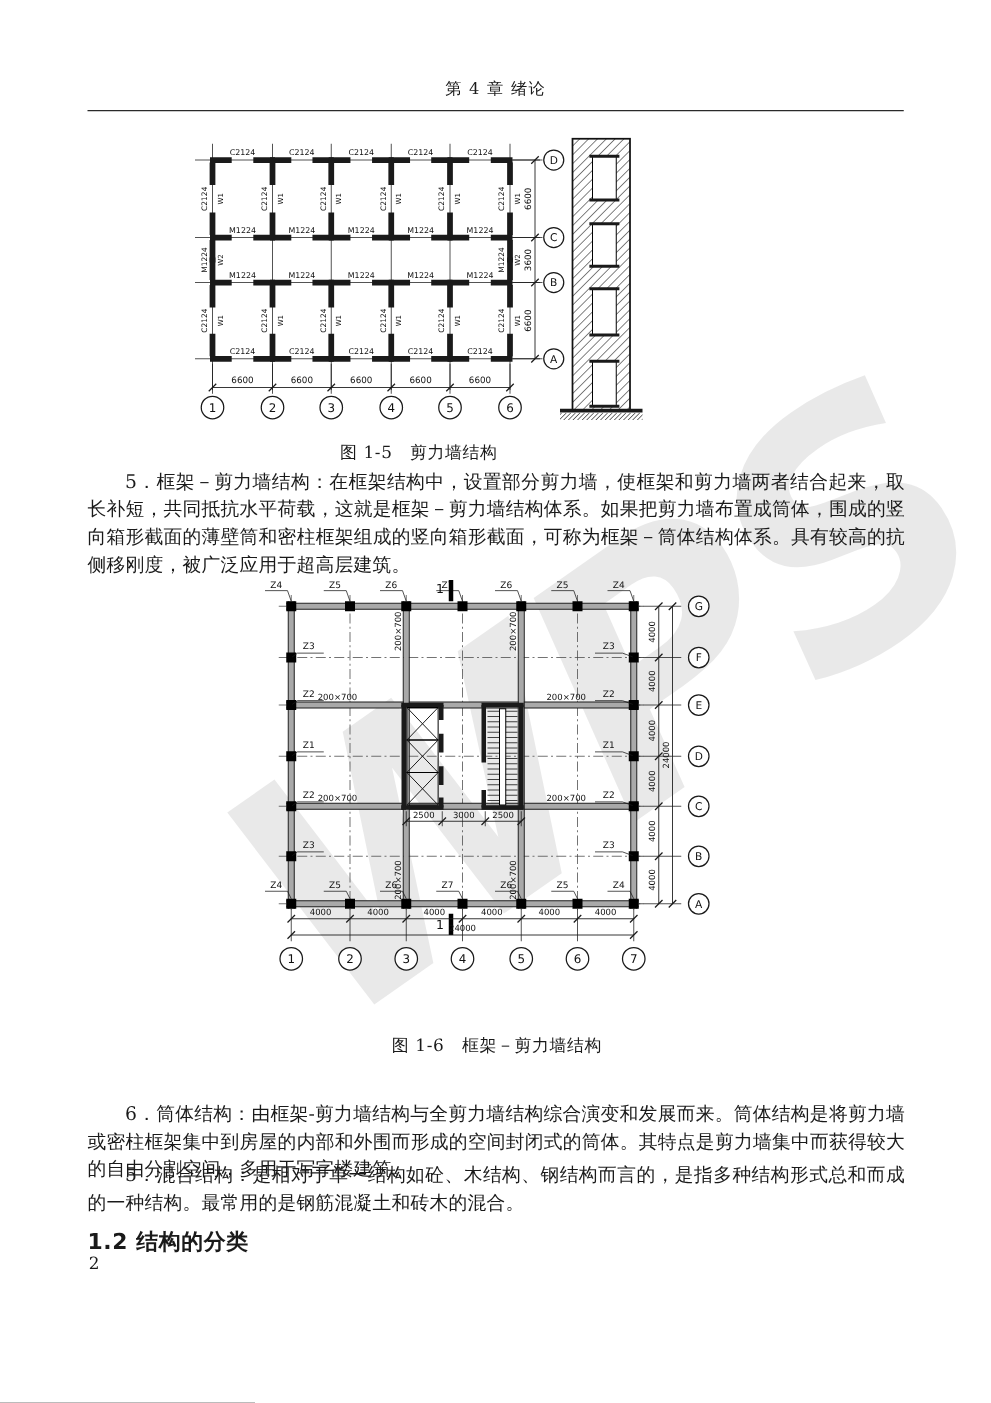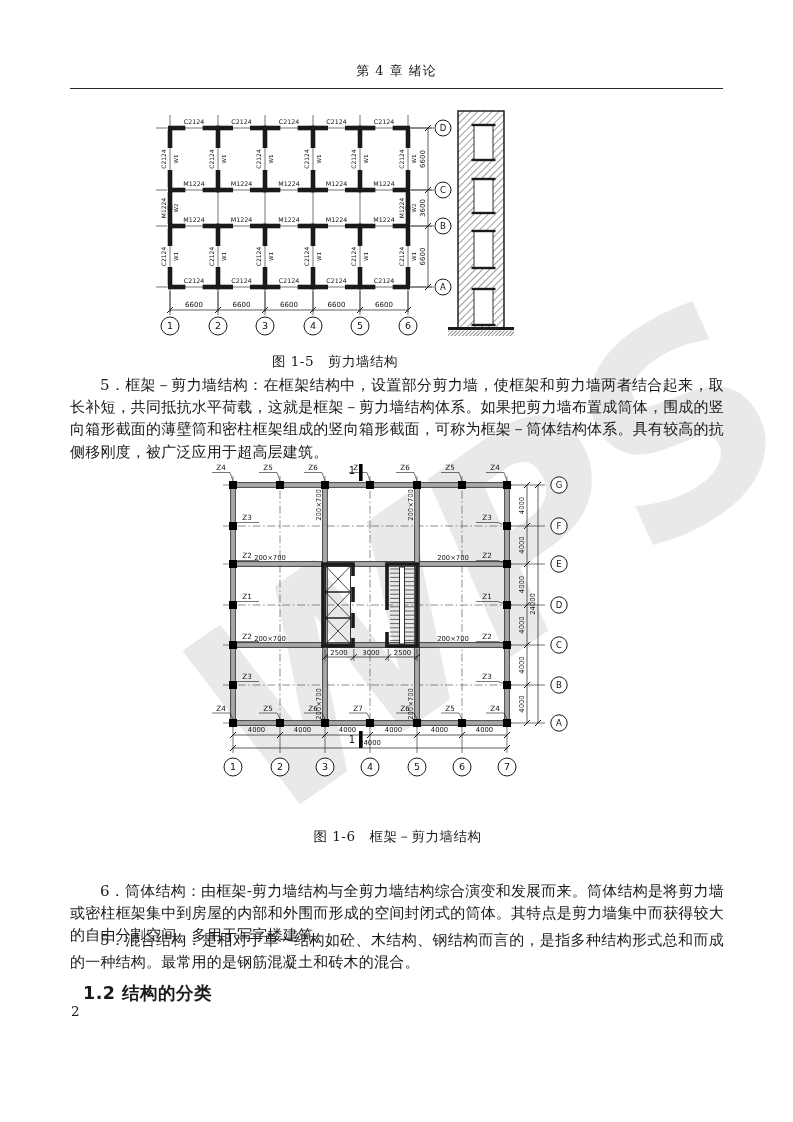--- a/index.html
+++ b/index.html
@@ -36,21 +36,21 @@
   #cap16{left:195px;top:796px;width:405px;margin-top:32px;}
   .para{
     position:absolute;left:70px;width:654px;font-size:15px;line-height:22.2px;
     text-align:justify;text-indent:2em;letter-spacing:0.2px;
   }
   #p5{top:374px;}
   #p6{top:880px;}
   #p7{top:929px;}
   .sec-heading{
     position:absolute;left:70px;top:981px;font-size:17.5px;font-weight:bold;
-    font-family:"DejaVu Sans","Liberation Sans",sans-serif;letter-spacing:.5px;margin-left:13px;
+    font-family:"DejaVu Sans","Liberation Sans",sans-serif;letter-spacing:.5px;
   }
   .page-number{position:absolute;left:71px;top:1003px;font-size:13.5px;}
   svg text{user-select:none;}
 </style>
 </head>
 <body>
 
 <div class="page">
   <div class="watermark">
     <span>WPS</span>

